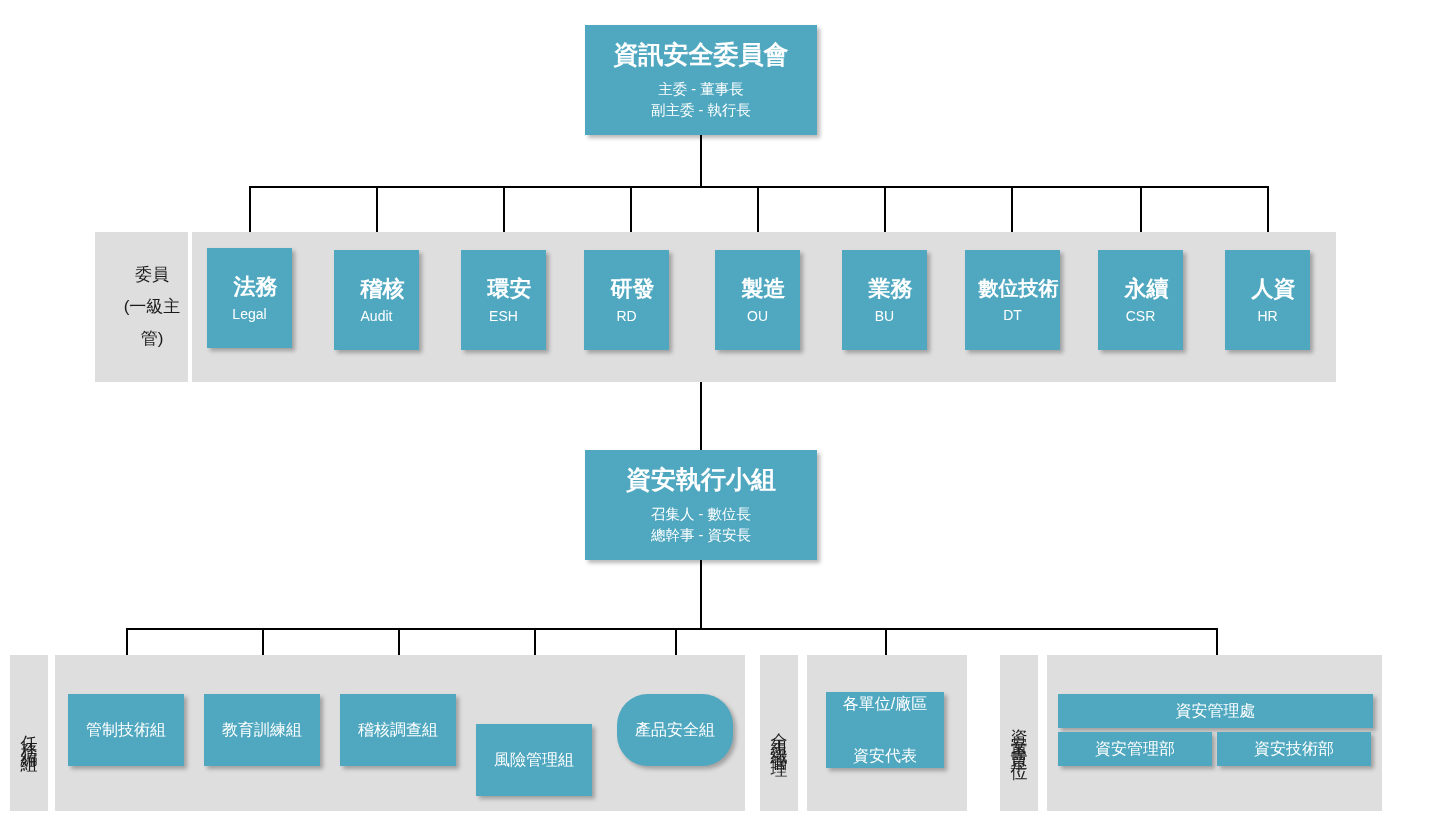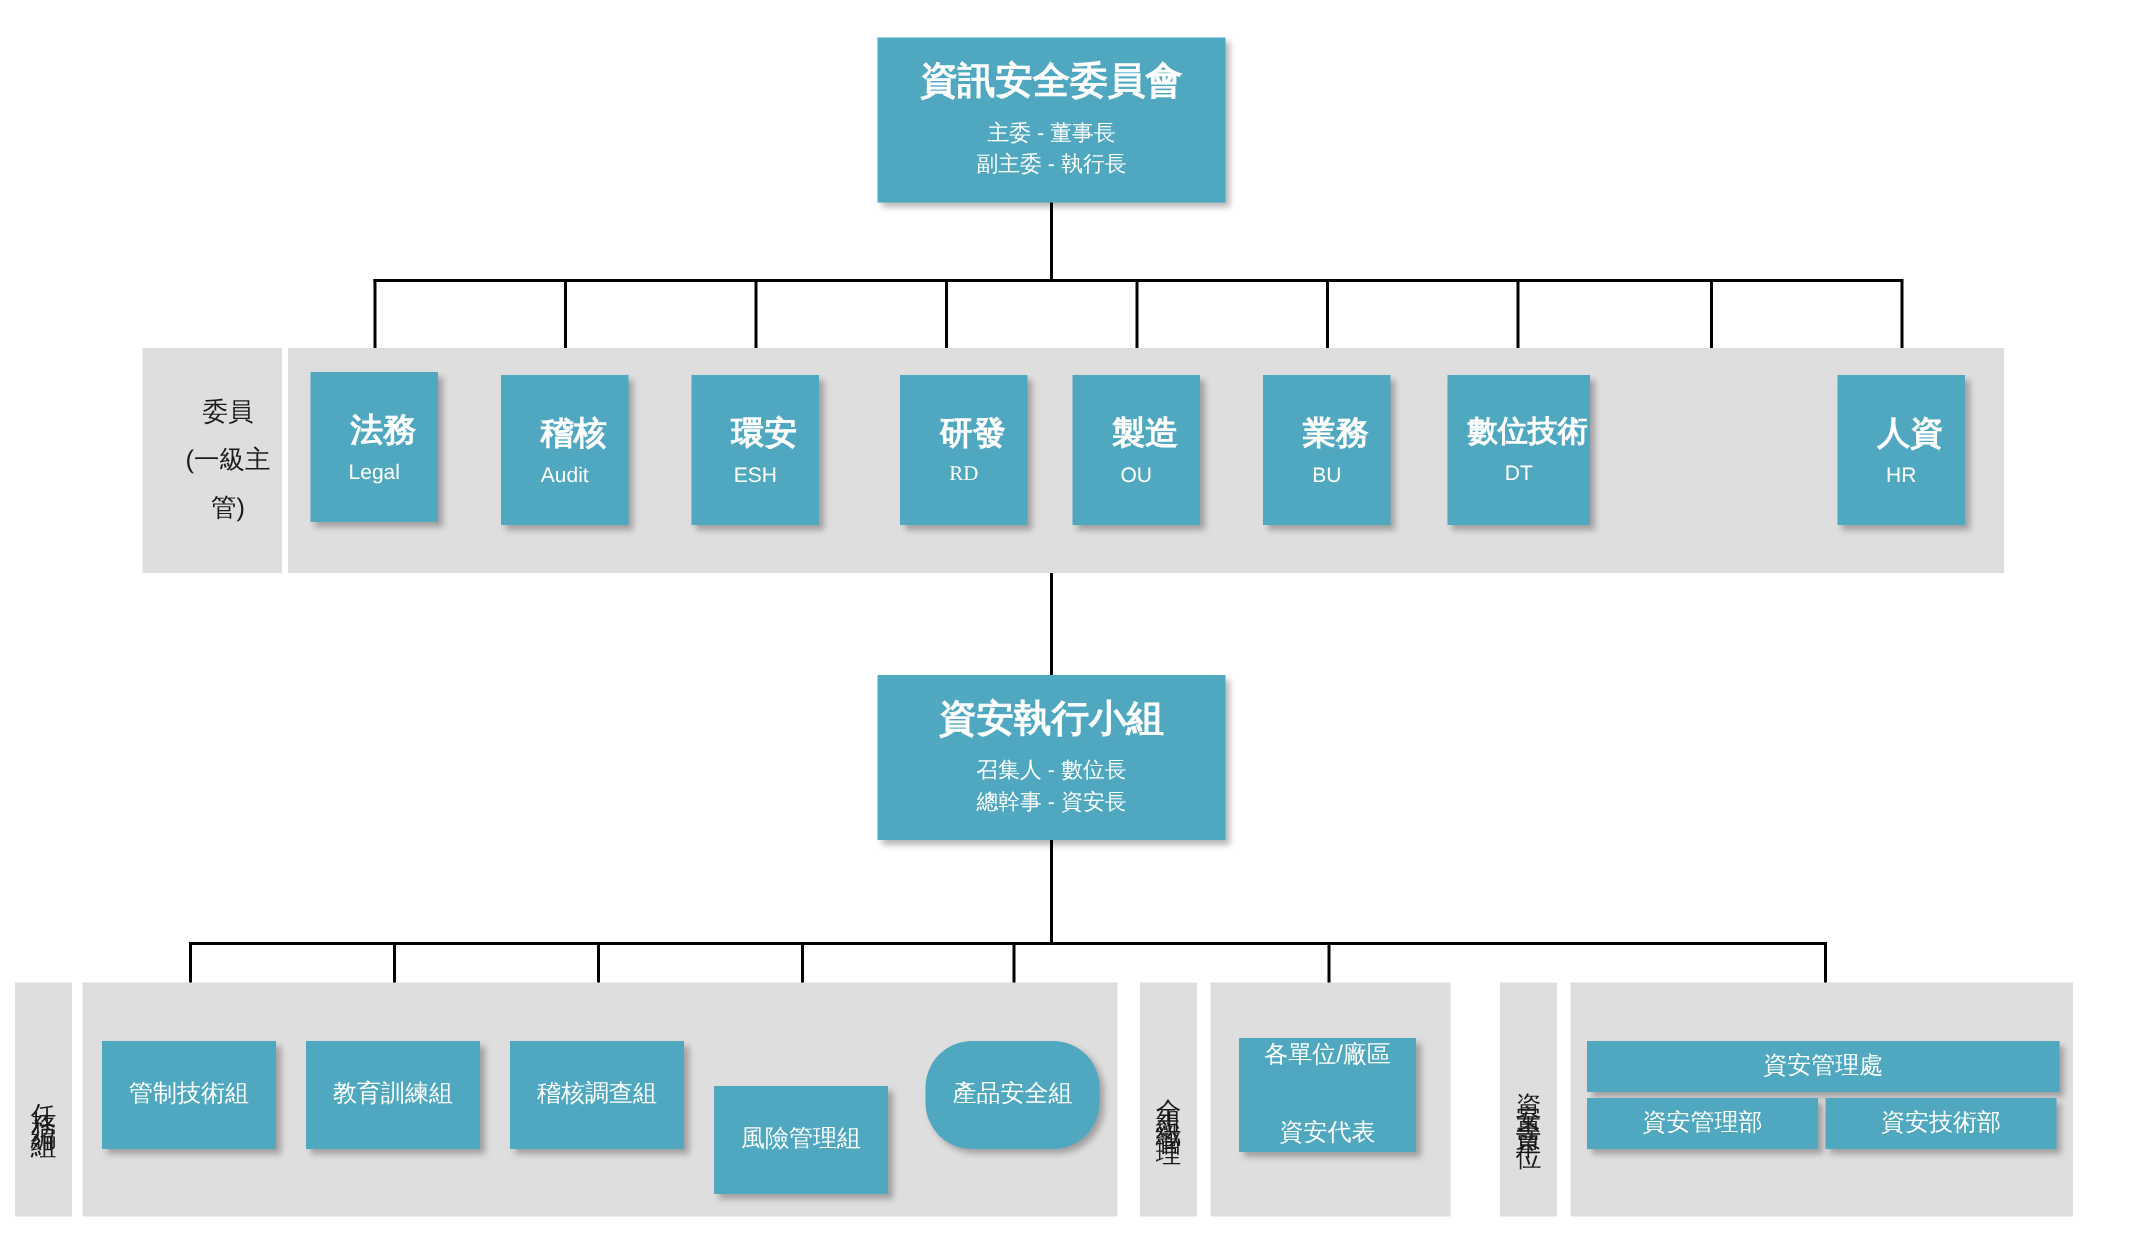--- a/index.html
+++ b/index.html
@@ -139,35 +139,39 @@
     <div class="sub">Legal</div>
   </div>
   <div class="node node-member" style="left:334px; top:250px;">
     <div class="title">稽核</div>
     <div class="sub">Audit</div>
   </div>
   <div class="node node-member" style="left:461px; top:250px;">
     <div class="title">環安</div>
     <div class="sub">ESH</div>
   </div>
-  <div class="node node-member" style="left:600px; top:250px;font-family:Liberation Serif, serif;">
+  <div class="node node-member" style="left:584px; top:250px;">
     <div class="title">研發</div>
     <div class="sub">RD</div>
   </div>
   <div class="node node-member" style="left:715px; top:250px;">
     <div class="title">製造</div>
     <div class="sub">OU</div>
   </div>
   <div class="node node-member" style="left:842px; top:250px;">
     <div class="title">業務</div>
     <div class="sub">BU</div>
   </div>
   <div class="node node-member wide" style="left:965px; top:250px; width:95px;">
     <div class="title">數位技術</div>
     <div class="sub">DT</div>
+  </div>
+  <div class="node node-member" style="left:1098px; top:250px;">
+    <div class="title">永續</div>
+    <div class="sub">CSR</div>
   </div>
   <div class="node node-member" style="left:1225px; top:250px;">
     <div class="title">人資</div>
     <div class="sub">HR</div>
   </div>
 
   <div class="conn vline" style="left:700px; top:382px; height:68px;"></div>
 
   <div class="node node-exec" style="left:585px; top:450px;">
     <div class="title">資安執行小組</div>

